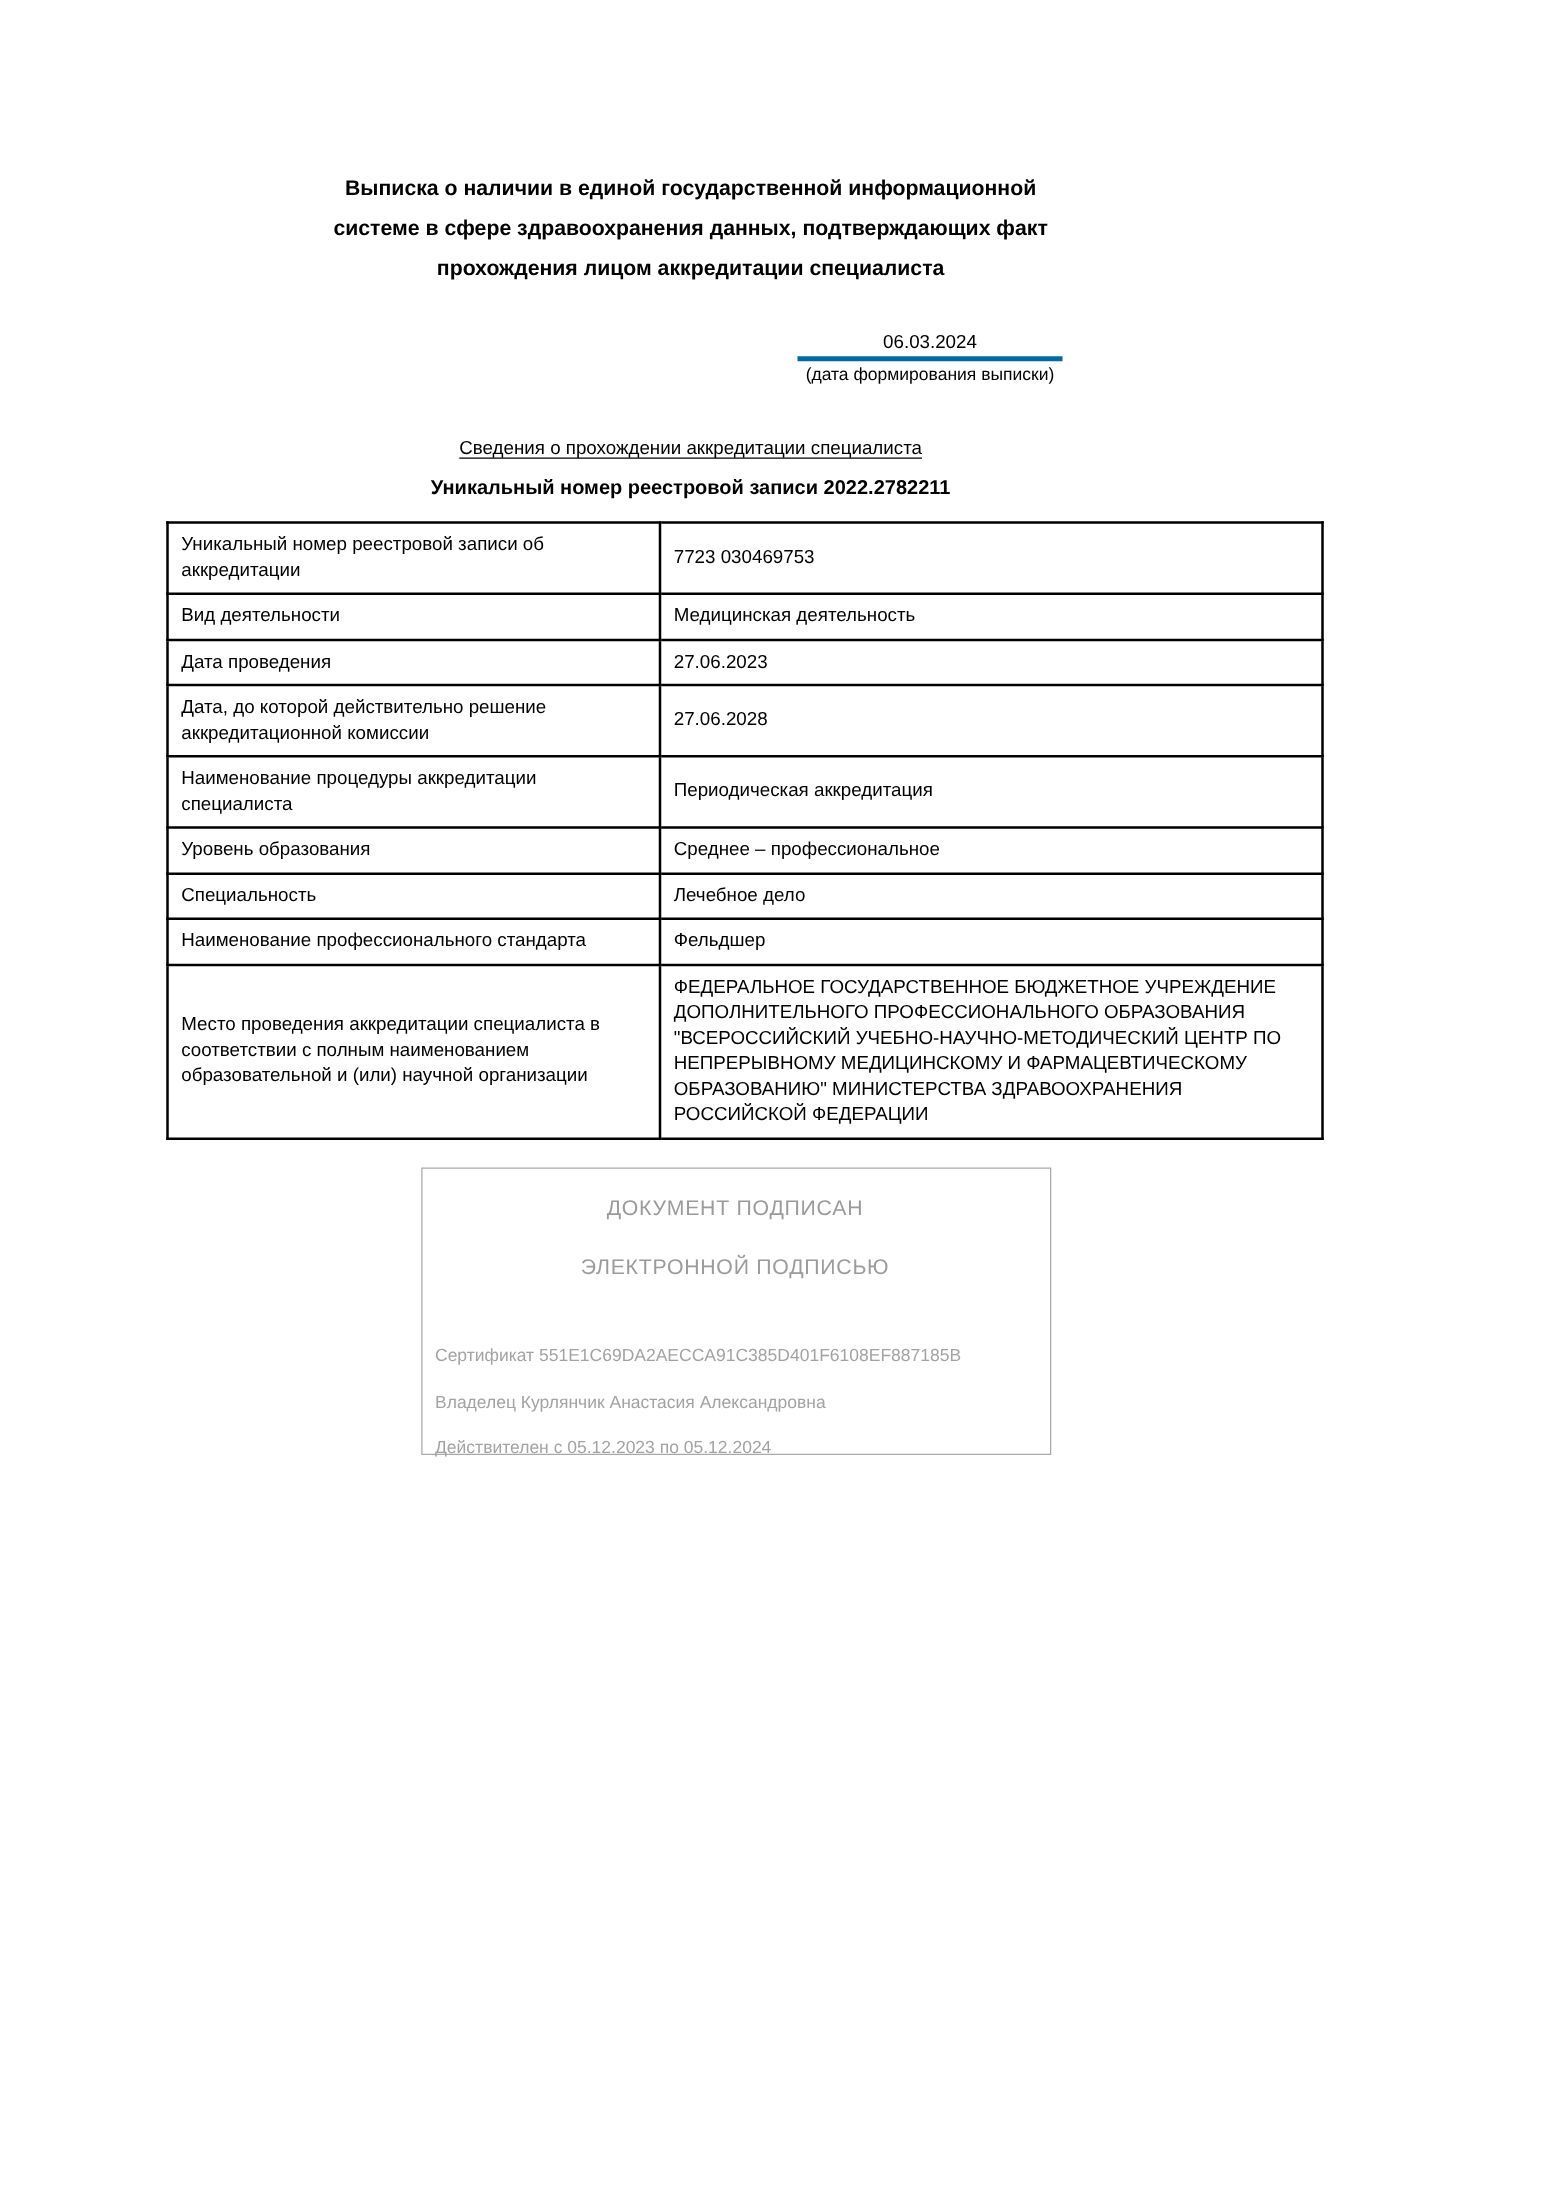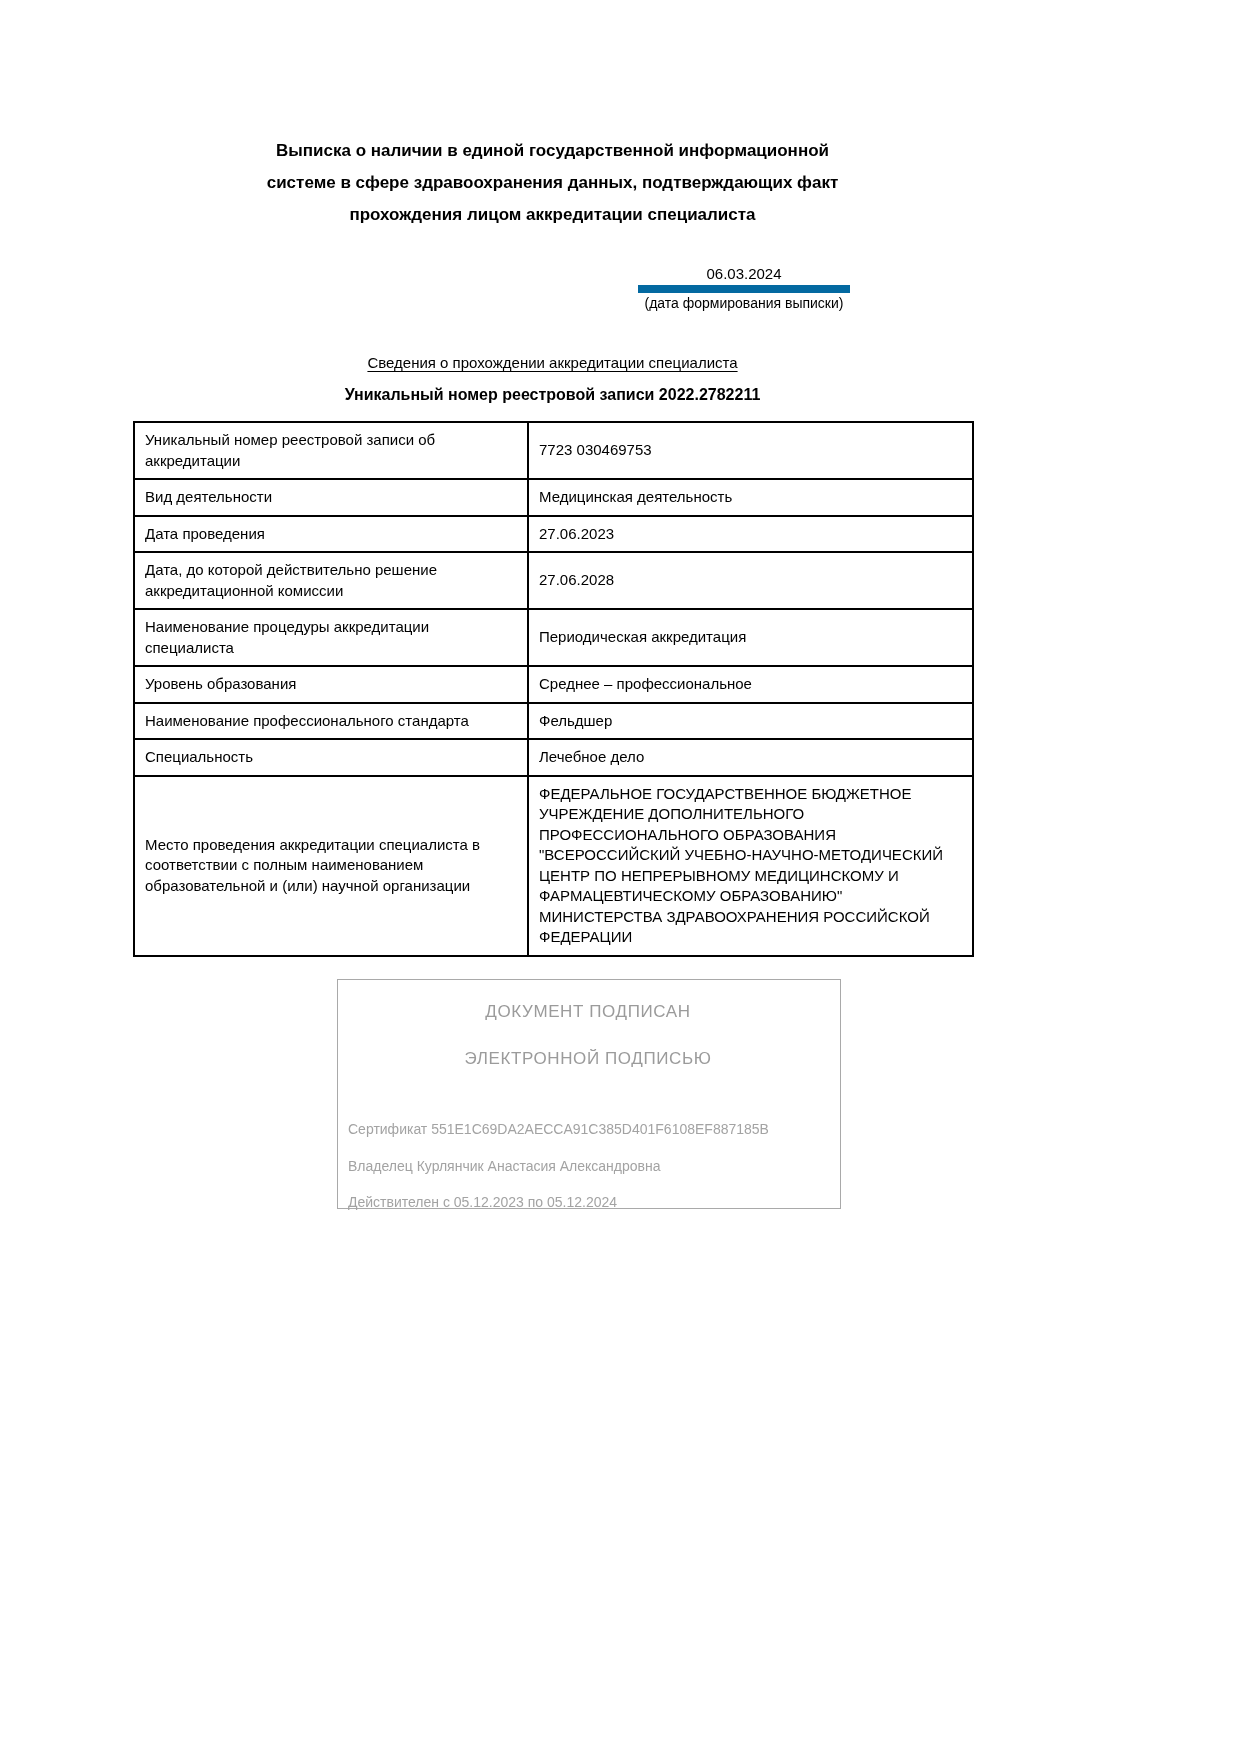--- a/index.html
+++ b/index.html
@@ -29,21 +29,21 @@
   .date-block {
     margin-top: 34px;
     margin-left: 505px;
     width: 212px;
     text-align: center;
   }
   .date-value {
     display: block;
     font-size: 15px;
     padding-bottom: 3px;
-    border-bottom: 8px solid #0369a1;
+    border-bottom: 4px solid #0369a1;
   }
   .date-caption {
     display: block;
     font-size: 14px;
     margin-top: 2px;
   }
   .intro {
     margin-top: 63px;
     margin-left: -16px;
     width: 871px;
@@ -73,21 +73,21 @@
   }
   table.acc td {
     border: 2px solid #000;
     font-size: 15px;
     line-height: 20.5px;
     padding: 7px 12px 7px 10px;
     vertical-align: middle;
     overflow-wrap: break-word;
   }
   td.label-cell { width: 394px; }
-  td.value-cell { width: 445px; margin-top: 41px; }
+  td.value-cell { width: 530px; margin-top: 41px; }
   .sig-box {
     margin-top: 22px;
     margin-left: 204px;
     width: 504px;
     height: 230px;
     border: 1px solid #a9a9a9;
     padding: 12px 12px 12px 10px;
   }
   .sig-h {
     text-align: center;
@@ -145,26 +145,26 @@
         </tr>
         <tr>
           <td class="label-cell">Наименование процедуры аккредитации специалиста</td>
           <td class="value-cell">Периодическая аккредитация</td>
         </tr>
         <tr>
           <td class="label-cell">Уровень образования</td>
           <td class="value-cell">Среднее – профессиональное</td>
         </tr>
         <tr>
+          <td class="label-cell">Специальность</td>
+          <td class="value-cell">Лечебное дело</td>
+        </tr>
+        <tr>
           <td class="label-cell">Наименование профессионального стандарта</td>
           <td class="value-cell">Фельдшер</td>
-        </tr>
-        <tr>
-          <td class="label-cell">Специальность</td>
-          <td class="value-cell">Лечебное дело</td>
         </tr>
         <tr>
           <td class="label-cell">Место проведения аккредитации специалиста в соответствии с полным наименованием образовательной и (или) научной организации</td>
           <td class="value-cell">ФЕДЕРАЛЬНОЕ ГОСУДАРСТВЕННОЕ БЮДЖЕТНОЕ УЧРЕЖДЕНИЕ ДОПОЛНИТЕЛЬНОГО ПРОФЕССИОНАЛЬНОГО ОБРАЗОВАНИЯ "ВСЕРОССИЙСКИЙ УЧЕБНО-НАУЧНО-МЕТОДИЧЕСКИЙ ЦЕНТР ПО НЕПРЕРЫВНОМУ МЕДИЦИНСКОМУ И ФАРМАЦЕВТИЧЕСКОМУ ОБРАЗОВАНИЮ" МИНИСТЕРСТВА ЗДРАВООХРАНЕНИЯ РОССИЙСКОЙ ФЕДЕРАЦИИ</td>
         </tr>
       </tbody>
   </table>
 
   <div class="sig-box">
     <div class="sig-h sig-h1">ДОКУМЕНТ ПОДПИСАН</div>

